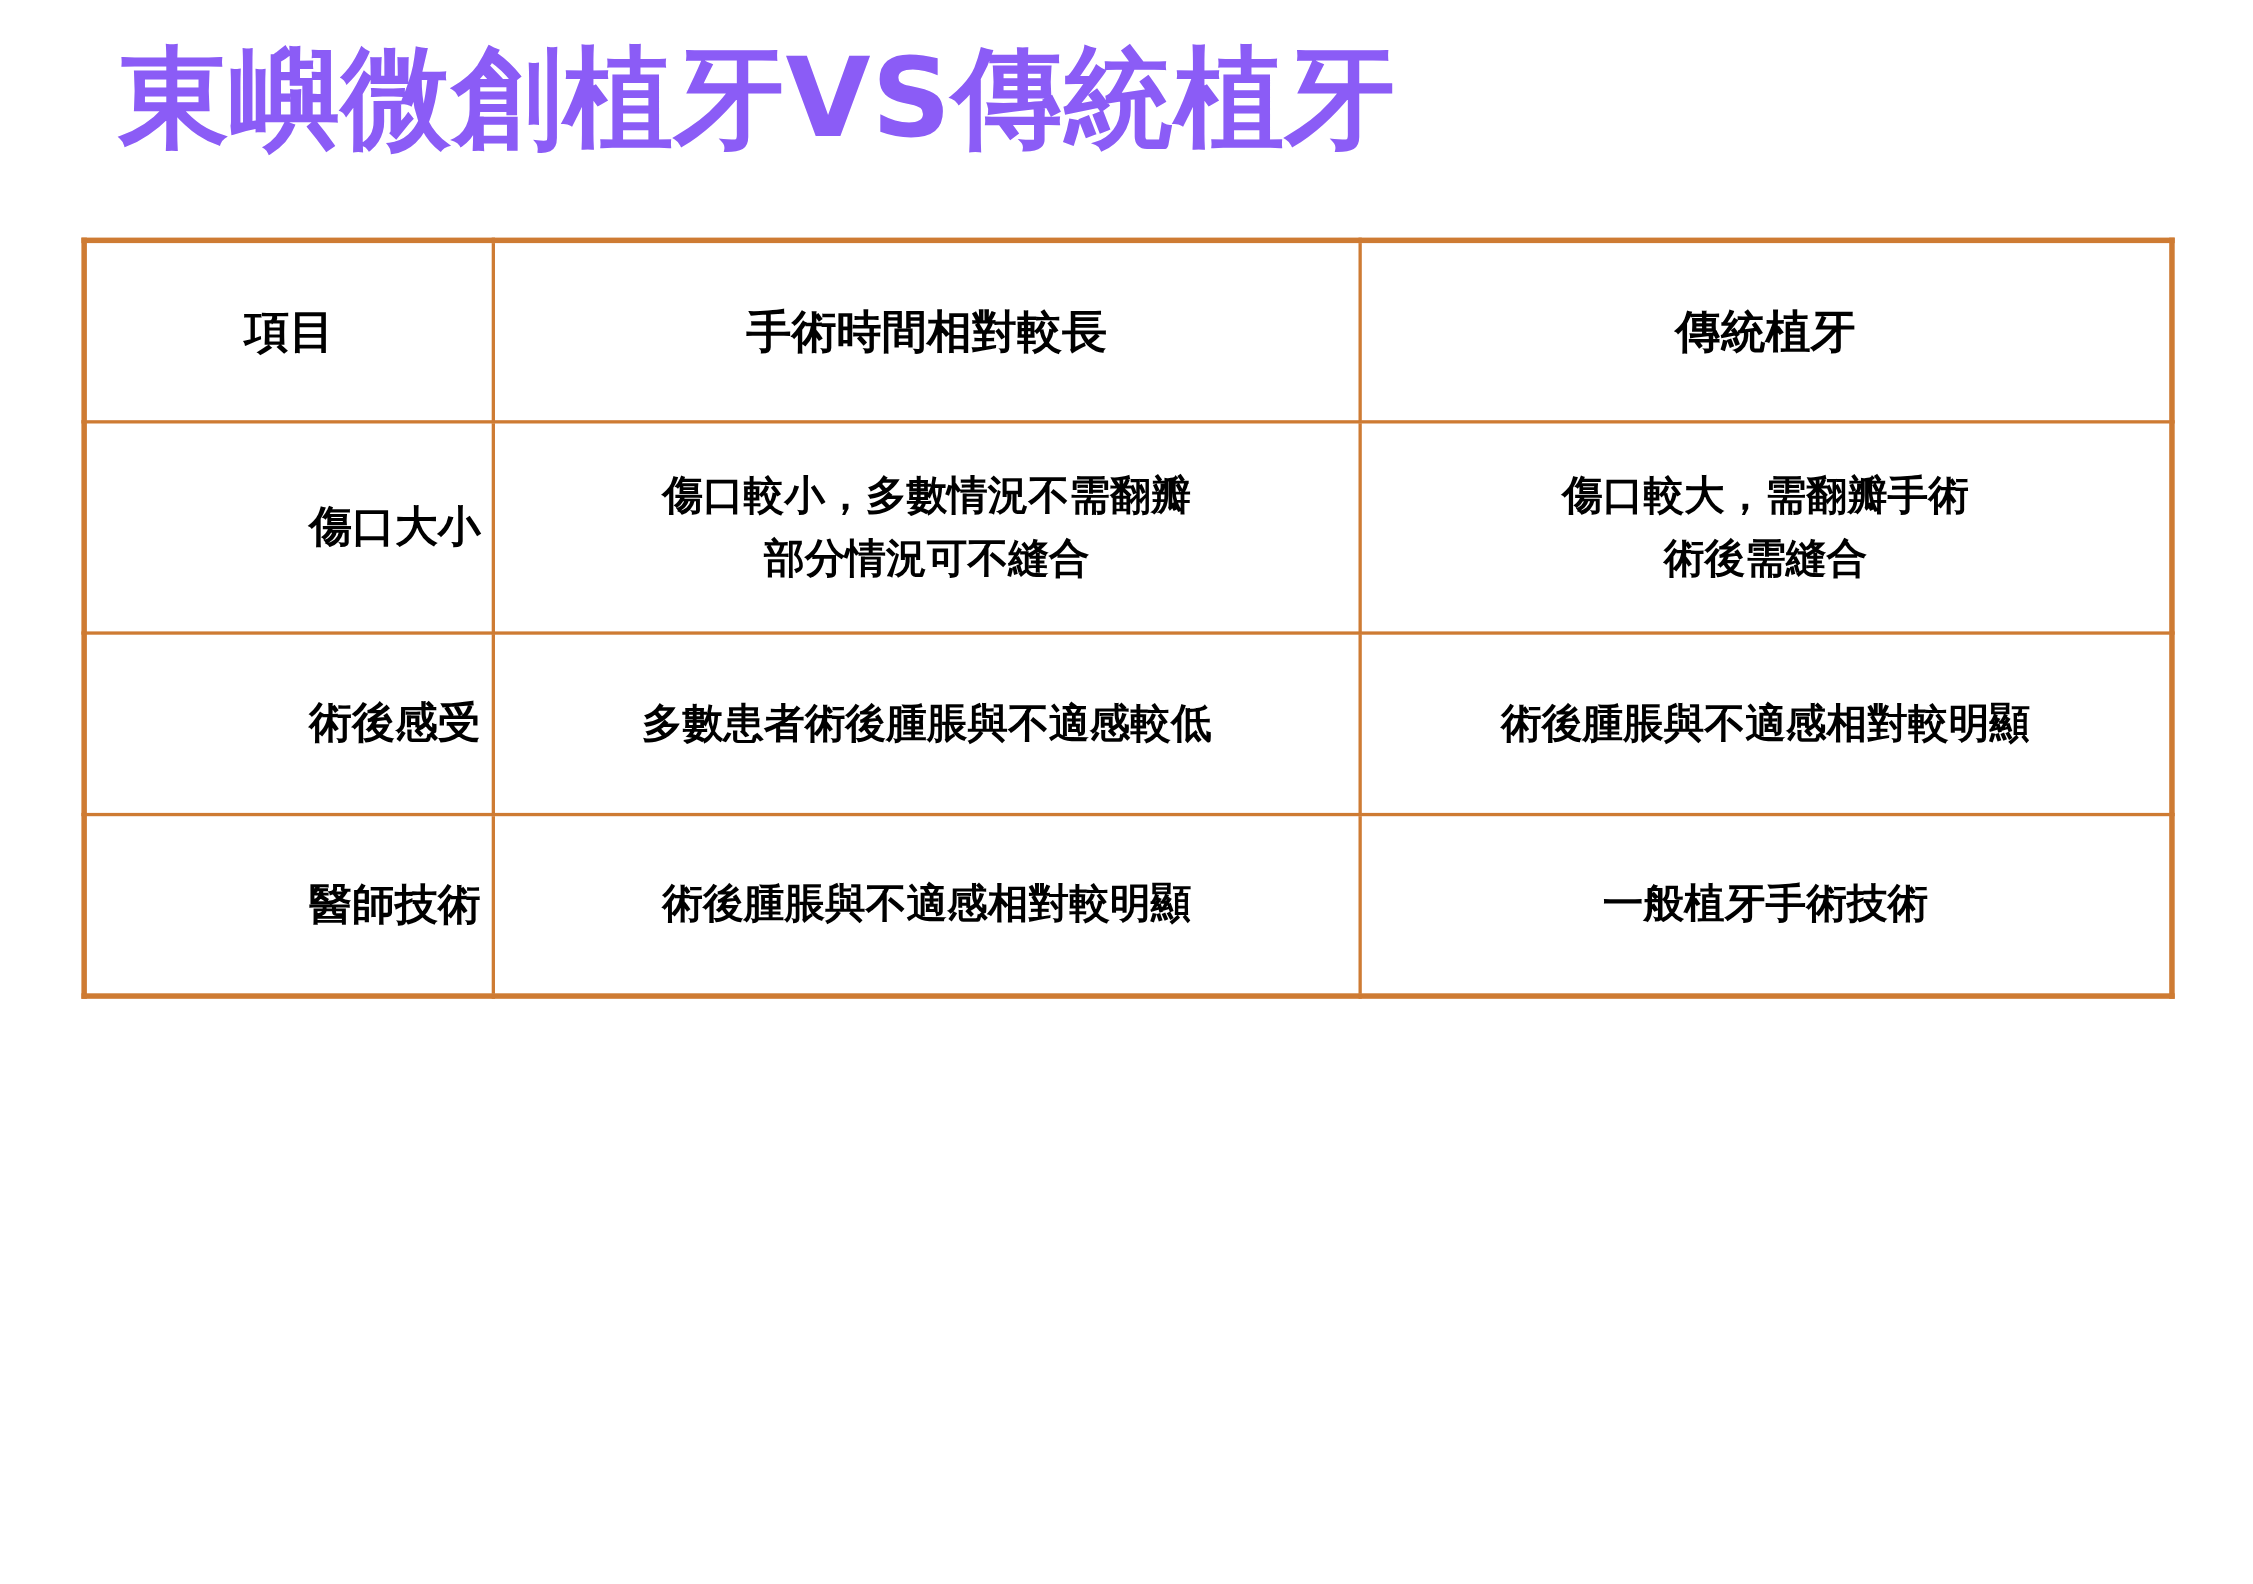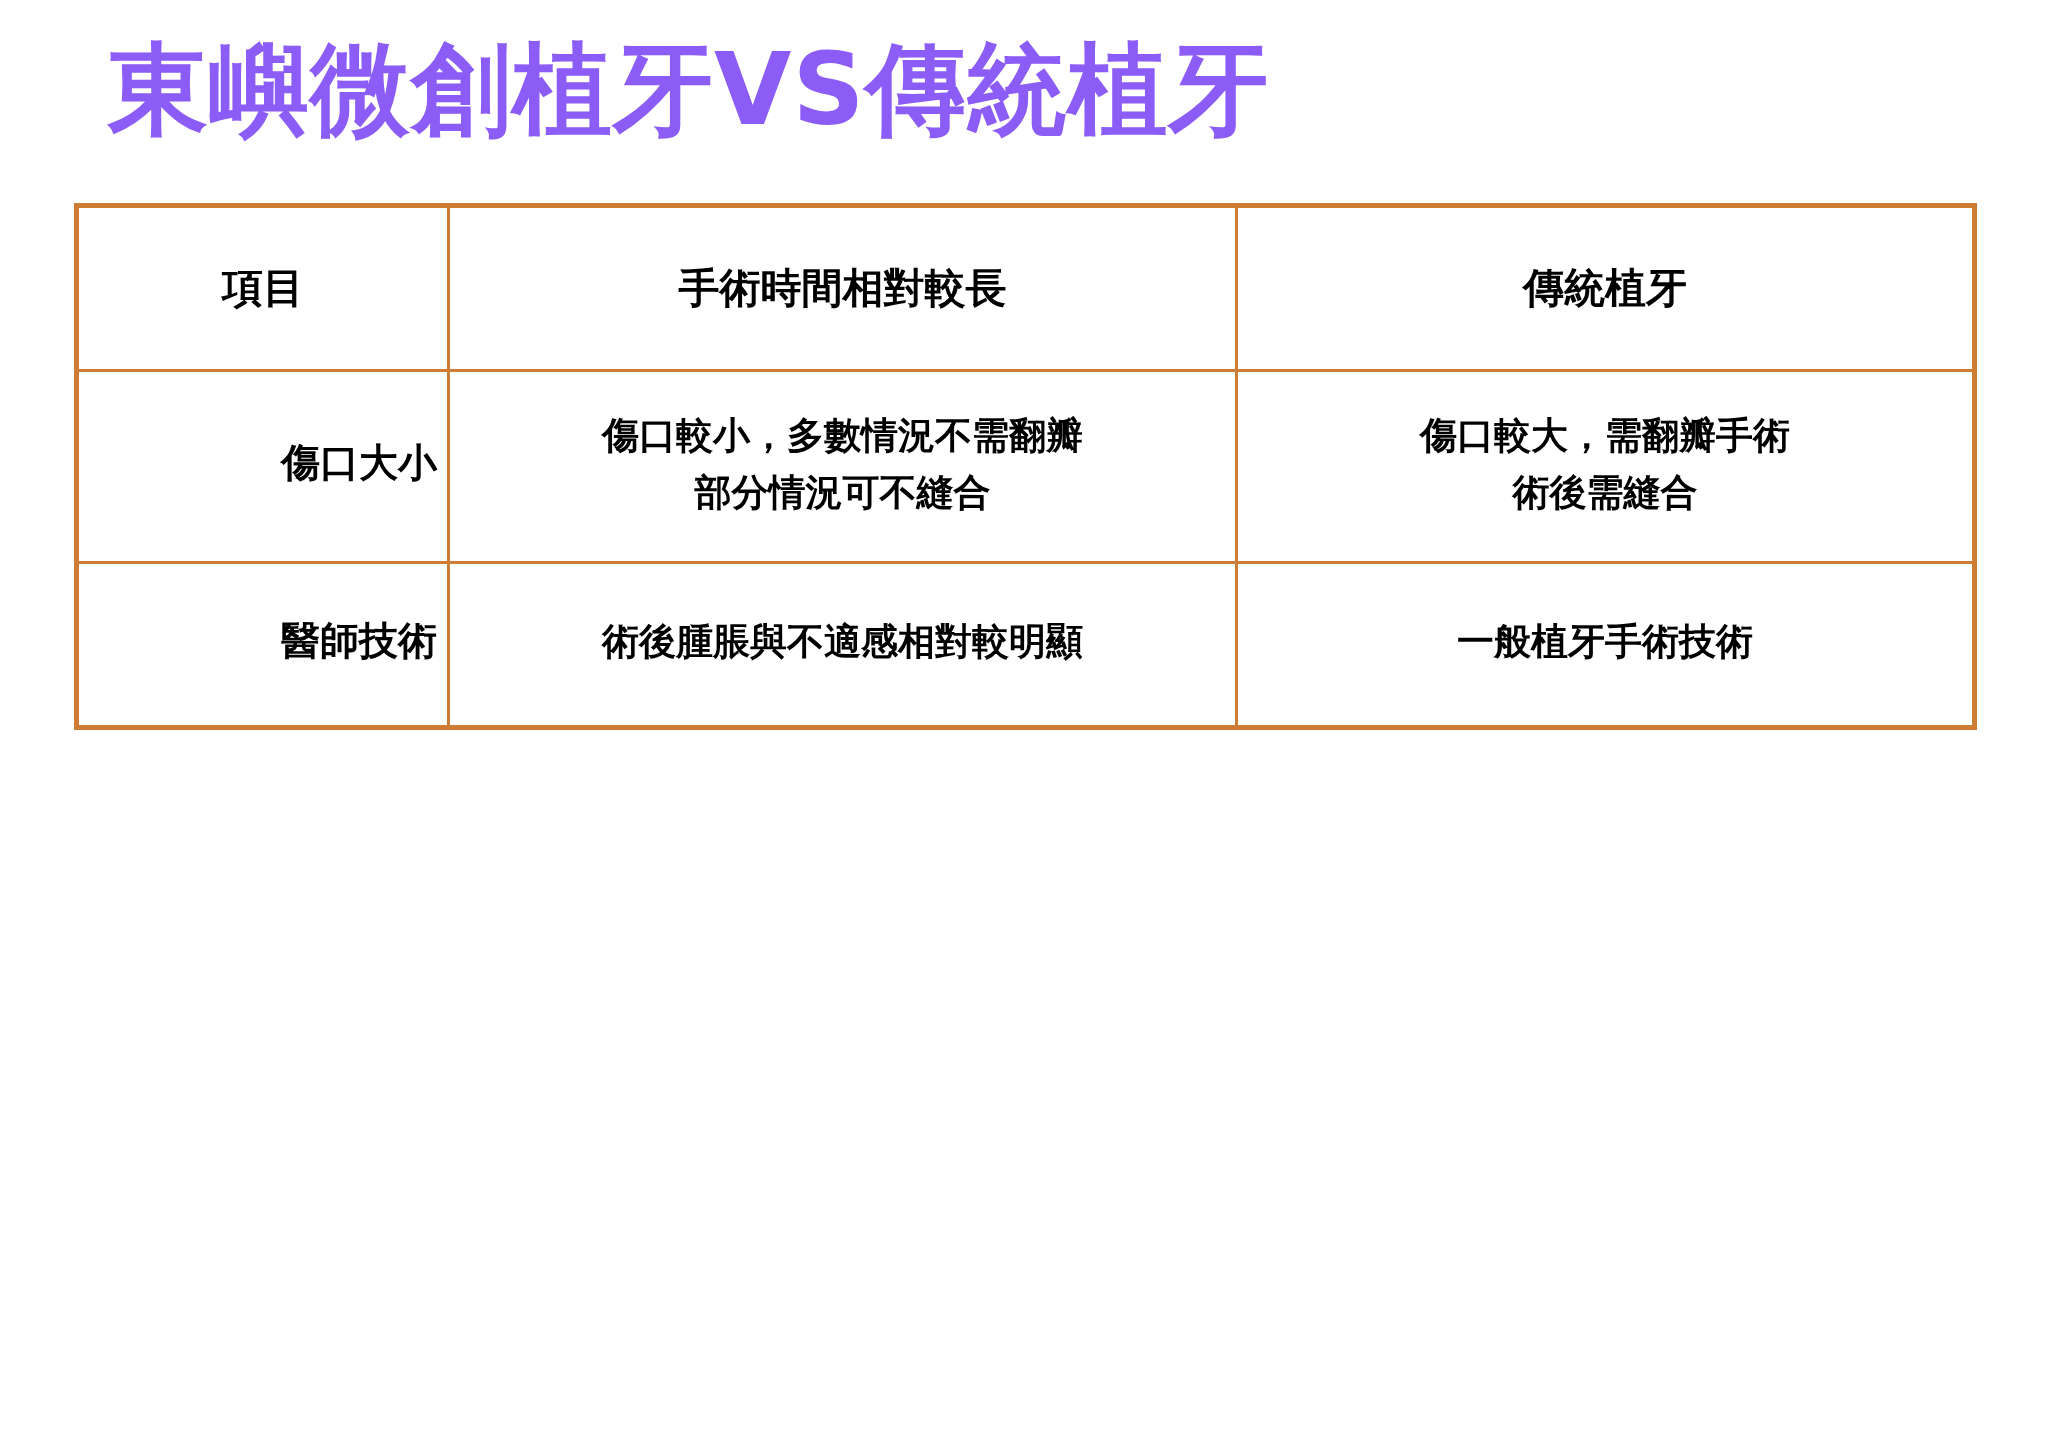--- a/index.html
+++ b/index.html
@@ -27,26 +27,25 @@
     line-height: 1.24;
     font-weight: 700;
     color: #8b5cf6;
     letter-spacing: 1px;
     white-space: nowrap;
     font-family: "DejaVu Sans", "Liberation Sans", sans-serif;
   }
   .compare-table {
     position: absolute;
     left: 74px;
-    top: 203px;
+    top: 216px;
     width: 1898px;
     border-collapse: collapse;
     table-layout: fixed;
     border: 5px solid #ce7b33;
-    font-family: Liberation Mono, monospace;
   }
   .compare-table col.c-item  { width: 372px; }
   .compare-table col.c-micro { width: 788px; }
   .compare-table col.c-trad  { width: 738px; }
   .compare-table td,
   .compare-table th {
     border: 3px solid #ce7b33;
     text-align: center;
     vertical-align: middle;
     color: #000000;
@@ -98,20 +97,29 @@
         <td class="col-micro">
           <span class="cell-line">傷口較小，多數情況不需翻瓣</span>
           <span class="cell-line">部分情況可不縫合</span>
         </td>
         <td class="col-trad">
           <span class="cell-line">傷口較大，需翻瓣手術</span>
           <span class="cell-line">術後需縫合</span>
         </td>
       </tr>
       <tr>
+        <td class="col-item">術後感受</td>
+        <td class="col-micro">
+          <span class="cell-line">多數患者術後腫脹與不適感較低</span>
+        </td>
+        <td class="col-trad">
+          <span class="cell-line">術後腫脹與不適感相對較明顯</span>
+        </td>
+      </tr>
+      <tr>
         <td class="col-item">醫師技術</td>
         <td class="col-micro">
           <span class="cell-line">術後腫脹與不適感相對較明顯</span>
         </td>
         <td class="col-trad">
           <span class="cell-line">一般植牙手術技術</span>
         </td>
       </tr>
     </tbody>
   </table>

